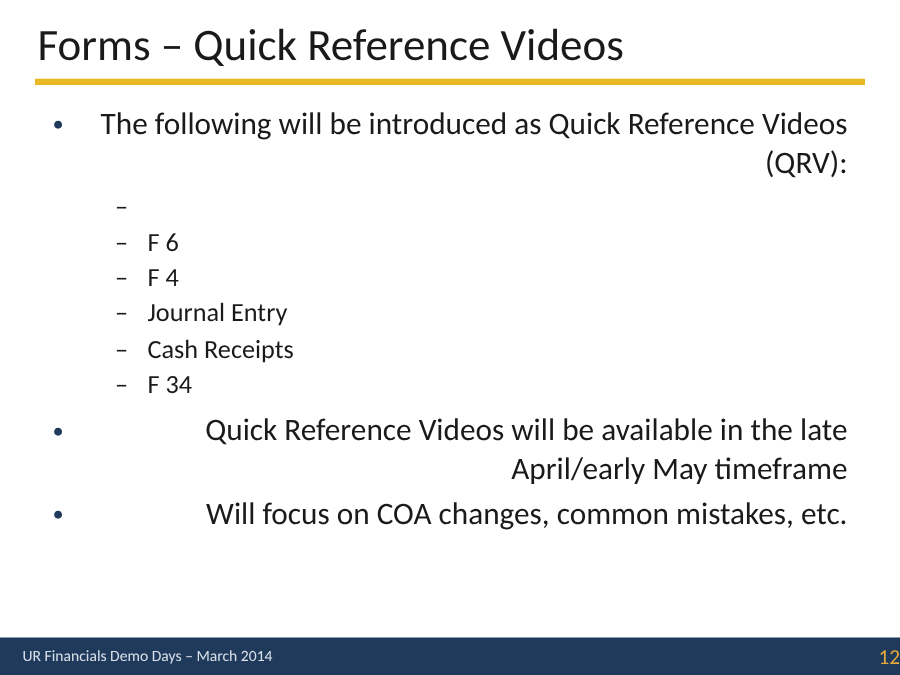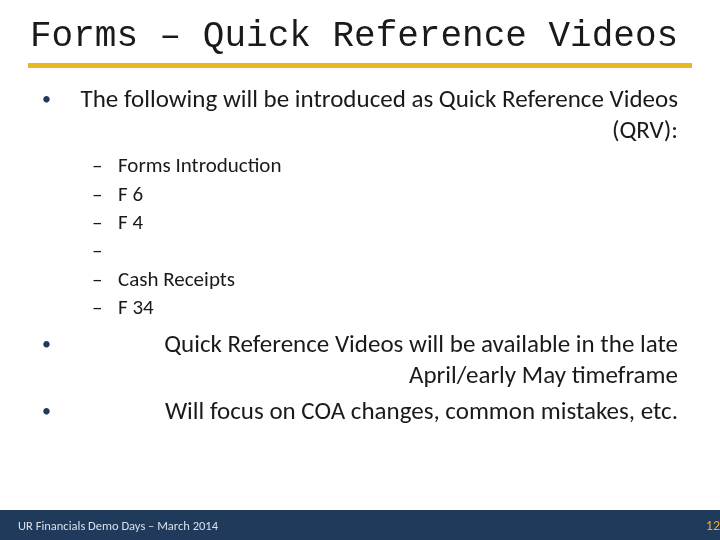--- a/index.html
+++ b/index.html
@@ -18,21 +18,20 @@
     height: 540px;
     position: relative;
     box-sizing: border-box;
   }
   .title {
     font-size: 36px;
     font-weight: 400;
     color: #1a1a1a;
     padding: 16px 30px 4px 30px;
     line-height: 1.15;
-    font-family: Liberation Mono, monospace;
   }
   .title-rule {
     height: 5px;
     background: #e8b922;
     margin: 2px 28px 0 28px;
   }
   .content {
     padding: 10px 42px 0 42px;
   }
   .bullet-l1 {
@@ -81,53 +80,53 @@
     color: #d8e0ea;
     font-size: 12.5px;
     display: flex;
     align-items: center;
     justify-content: space-between;
     padding: 0 0 0 18px;
     box-sizing: border-box;
   }
   .footer .right {
     color: #e6a93a;
-    font-size: 14px;
+    font-size: 17px;
   }
 </style>
 </head>
 <body>
 
 <div class="slide">
 
   <div class="title">Forms – Quick Reference Videos</div>
   <div class="title-rule"></div>
 
   <div class="content">
 
     <div class="bullet-l1">
       <span class="dot">•</span>
       <span class="txt">The following will be introduced as Quick Reference Videos (QRV):</span>
     </div>
 
     <div class="sublist">
       <div class="bullet-l2">
         <span class="dash">–</span>
-        <span>Forms Introduction</span>
       </div>
       <div class="bullet-l2">
         <span class="dash">–</span>
         <span>F 6</span>
       </div>
       <div class="bullet-l2">
         <span class="dash">–</span>
         <span>F 4</span>
       </div>
       <div class="bullet-l2">
         <span class="dash">–</span>
+        <span>Journal Entry</span>
       </div>
       <div class="bullet-l2">
         <span class="dash">–</span>
         <span>Cash Receipts</span>
       </div>
       <div class="bullet-l2">
         <span class="dash">–</span>
         <span>F 34</span>
       </div>
     </div>

